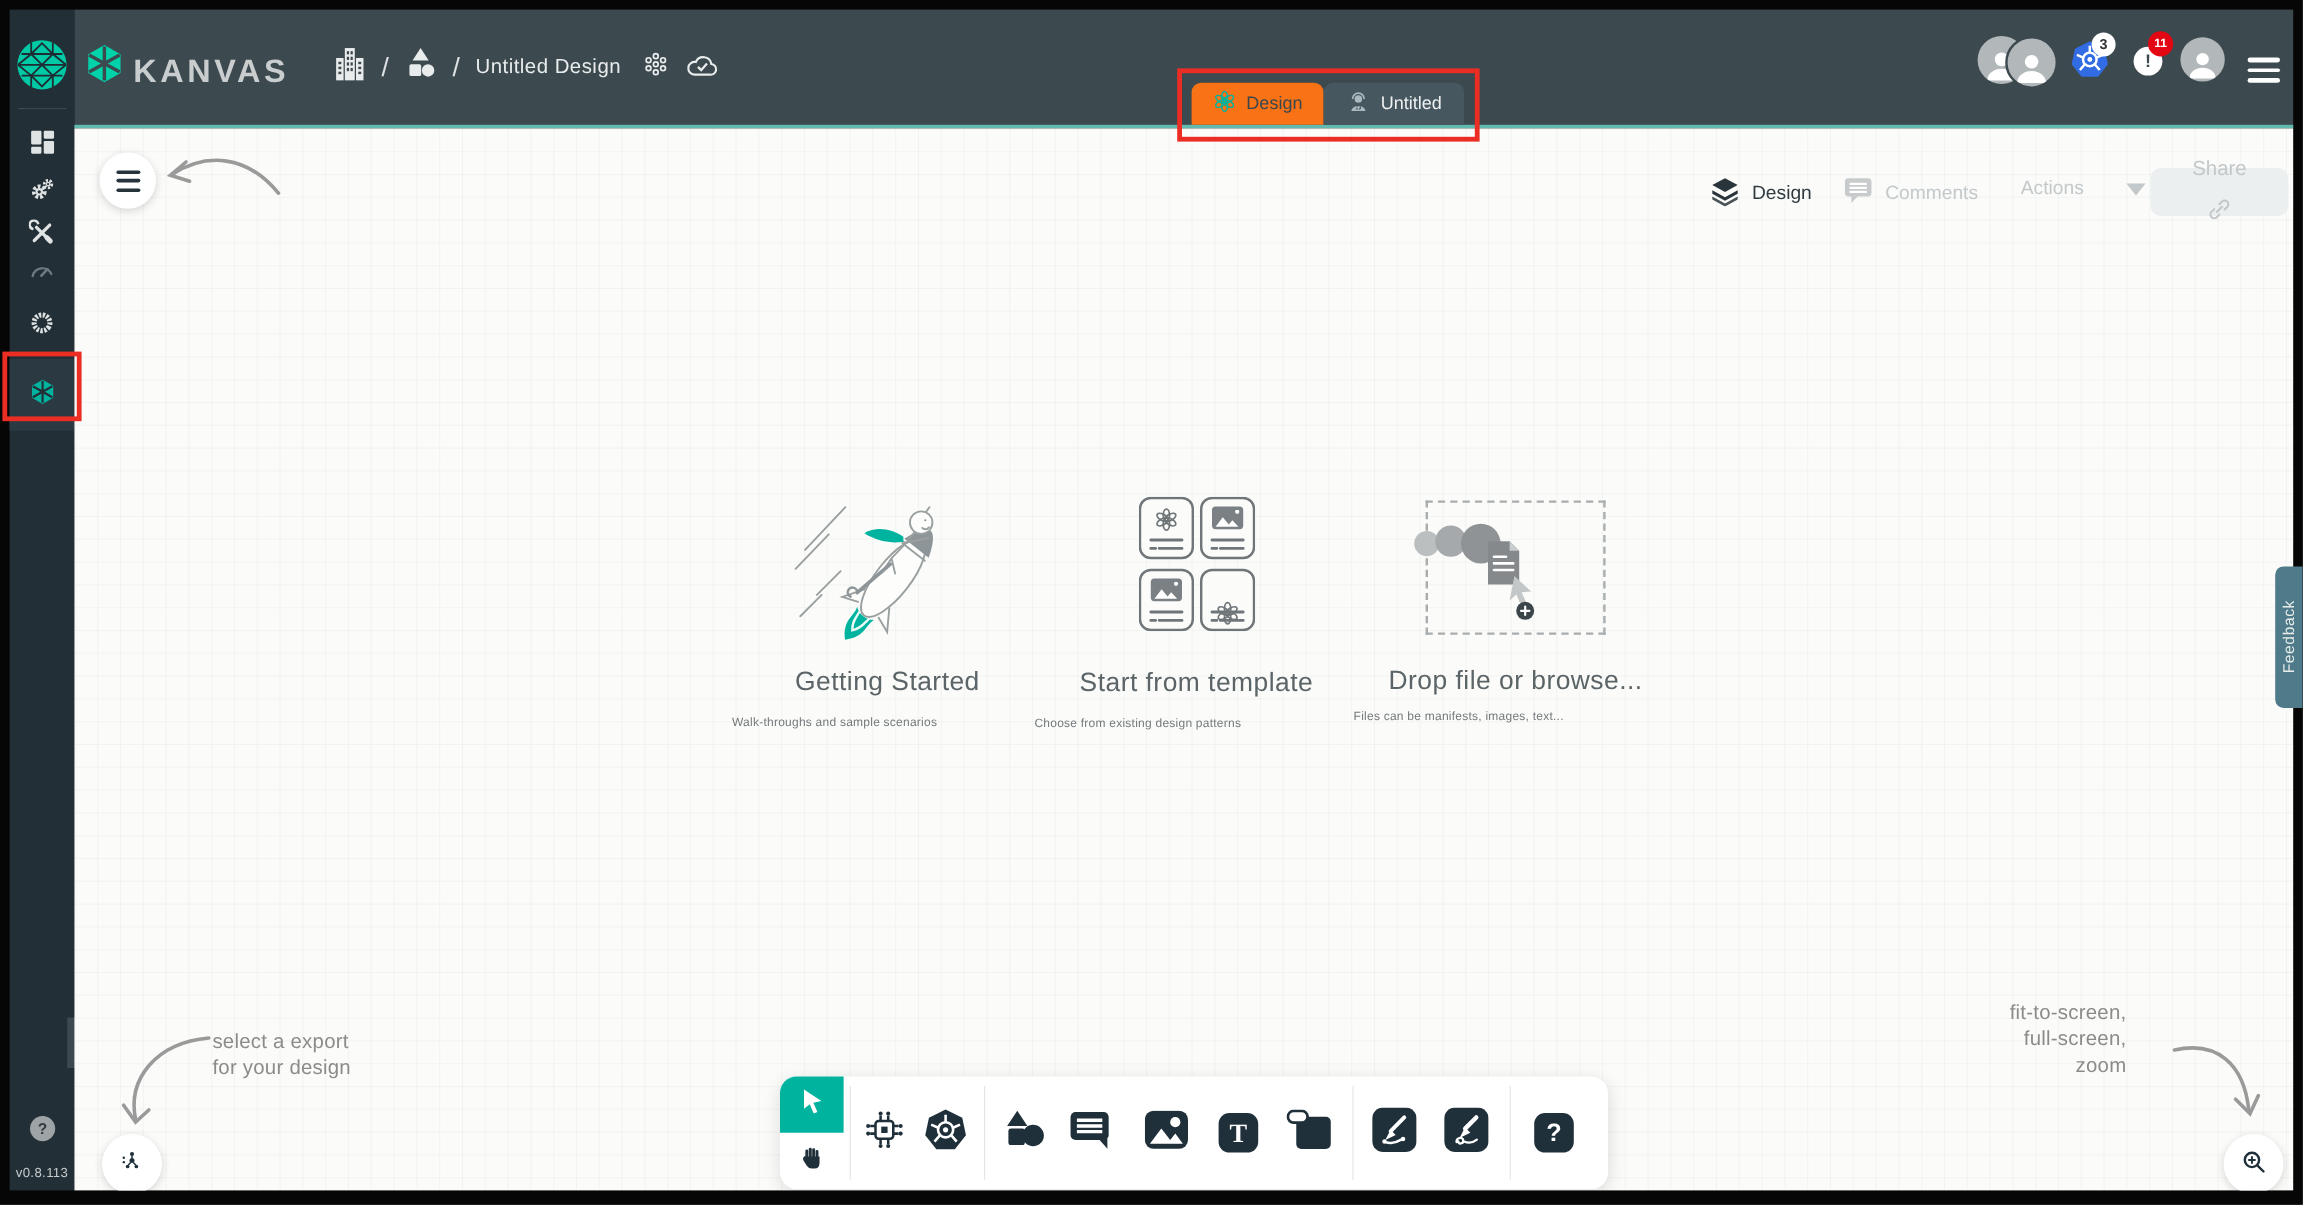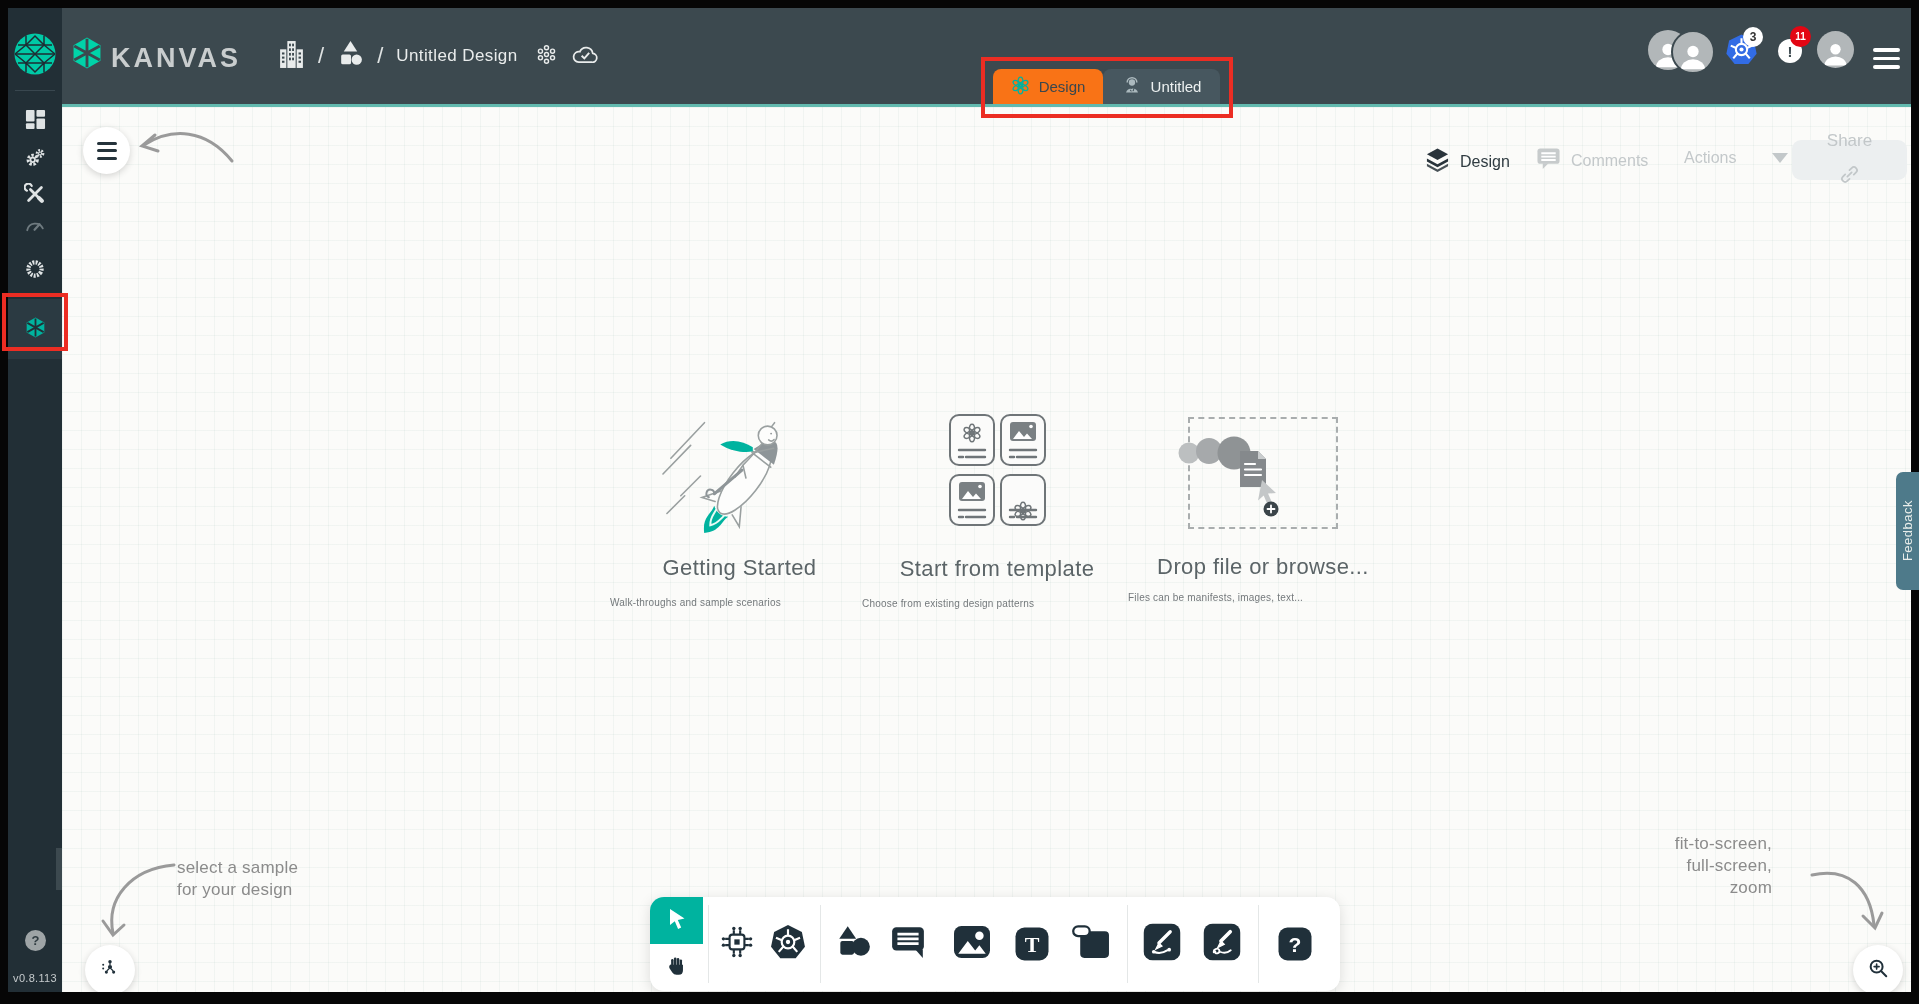--- a/index.html
+++ b/index.html
@@ -474,21 +474,21 @@
               <circle cx="3.5" cy="7.5" r="1.1"></circle>
               <circle cx="3.5" cy="11.5" r="1.1"></circle>
             </g>
           <g stroke="#20303A" stroke-width="1.4">
               <path d="M11,5.5 V8 M9.8,11.8 L7.6,14.2 M12.2,11.8 L14.4,14.2"></path>
             </g>
         </svg>
       </span>
     </div>
     <div class="annot" style="left:115px;top:750px;">
-      <div>select a sample</div>
+      <div>select a export</div>
       <div>for your design</div>
     </div>
     <svg class="arrow-svg" style="left:36px;top:752px;" width="82" height="84" viewBox="0 0 82 84">
       <g stroke="#9A9A9A" stroke-width="3" fill="none" stroke-linecap="round">
         <path d="M76,6 C32,10 8,40 15,74"></path>
           <path d="M5,62 L15,76 L26,66"></path>
       </g>
     </svg>
 
     <div class="annot right" style="left:1605px;top:726px;width:105px;">

